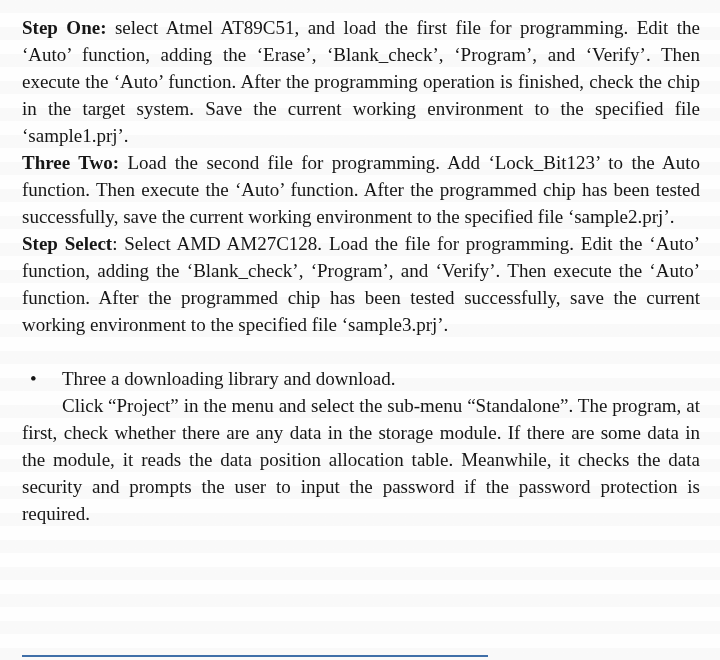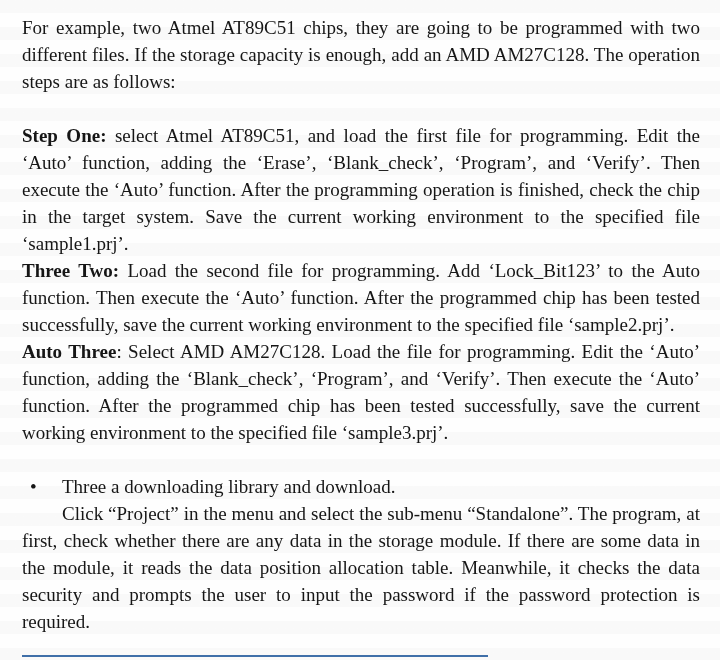--- a/index.html
+++ b/index.html
@@ -57,27 +57,26 @@
     width: 466px;
     height: 2px;
     background: #3f6fa8;
   }
 </style>
 </head>
 <body>
 
 <div class="page">
 
-  <p class="intro">For example, two Atmel AT89C51 chips, they are going to be programmed with two different files. If the storage capacity is enough, add an AMD AM27C128. The operation steps are as follows:</p>
 
   <p class="step"><span class="step-label">Step One:</span><span> select Atmel AT89C51, and load the first file for programming. Edit the ‘Auto’ function, adding the ‘Erase’, ‘Blank_check’, ‘Program’, and ‘Verify’. Then execute the ‘Auto’ function. After the programming operation is finished, check the chip in the target system. Save the current working environment to the specified file ‘sample1.prj’.</span></p>
 
   <p class="step"><span class="step-label">Three Two:</span><span> Load the second file for programming. Add ‘Lock_Bit123’ to the Auto function. Then execute the ‘Auto’ function. After the programmed chip has been tested successfully, save the current working environment to the specified file ‘sample2.prj’.</span></p>
 
-  <p class="step"><span class="step-label">Auto Three</span><span>: Select AMD AM27C128. Load the file for programming. Edit the ‘Auto’ function, adding the ‘Blank_check’, ‘Program’, and ‘Verify’. Then execute the ‘Auto’ function. After the programmed chip has been tested successfully, save the current working environment to the specified file ‘sample3.prj’.</span></p>
+  <p class="step"><span class="step-label">Step Select</span><span>: Select AMD AM27C128. Load the file for programming. Edit the ‘Auto’ function, adding the ‘Blank_check’, ‘Program’, and ‘Verify’. Then execute the ‘Auto’ function. After the programmed chip has been tested successfully, save the current working environment to the specified file ‘sample3.prj’.</span></p>
 
   <div class="bullet-row">
     <span class="bullet-glyph">•</span>
     <span class="bullet-text">Three a downloading library and download.</span>
   </div>
 
   <p class="closing">Click “Project” in the menu and select the sub-menu “Standalone”. The program, at first, check whether there are any data in the storage module. If there are some data in the module, it reads the data position allocation table. Meanwhile, it checks the data security and prompts the user to input the password if the password protection is required.</p>
 
   <div class="divider" style="background: rgb(63, 111, 168);"></div>
 

